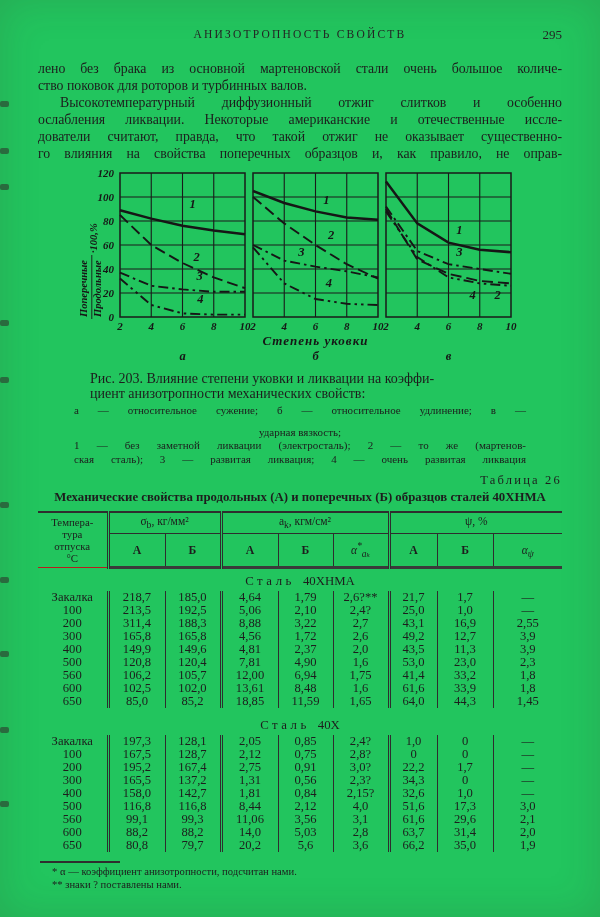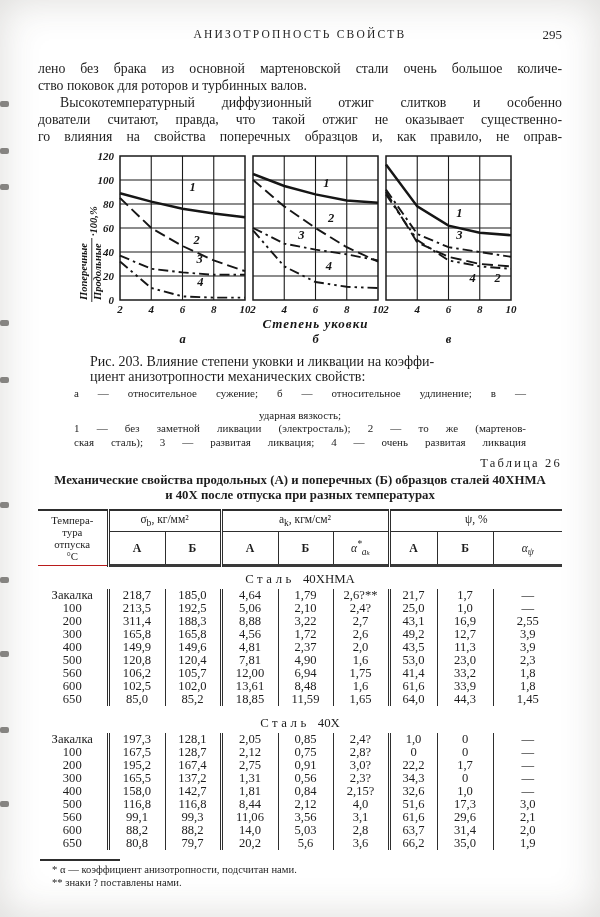--- a/index.html
+++ b/index.html
@@ -1,19 +1,19 @@
 <!DOCTYPE html>
 <html><head>
 <meta charset="utf-8">
 <style>
   html,body{margin:0;padding:0;background:#888;}
   .page{
     position:relative;
     width:600px;height:917px;
-    background:#ffffff;
+    background:#22c55e;
     font-family:"Liberation Serif","DejaVu Serif",serif;
     color:#1d1d1d;
     overflow:hidden;
     box-shadow:inset 0 0 40px rgba(60,55,45,.18);
   }
   .content{position:absolute;left:38px;right:38px;top:28px;}
 
   
   .running-head{position:relative;height:18px;margin-bottom:14px;}
   .rh-title{display:block;text-align:center;font-size:11.5px;letter-spacing:2.2px;color:#242424;}
@@ -94,20 +94,21 @@
 
     <div class="running-head">
       <span class="rh-title">АНИЗОТРОПНОСТЬ СВОЙСТВ</span>
       <span class="rh-page">295</span>
     </div>
 
     <div class="body-text" id="body-text">
         <div class="tline">лено без брака из основной мартеновской стали очень большое количе-</div>
         <div class="tline endline">ство поковок для роторов и турбинных валов.</div>
         <div class="tline indent">Высокотемпературный диффузионный отжиг слитков и особенно</div>
+        <div class="tline">ослабления ликвации. Некоторые американские и отечественные иссле-</div>
         <div class="tline">дователи считают, правда, что такой отжиг не оказывает существенно-</div>
         <div class="tline">го влияния на свойства поперечных образцов и, как правило, не оправ-</div>
       </div>
 
     <div class="figure-wrap">
       <svg id="fig-svg" width="452" height="196" viewBox="0 0 452 196">
           <text x="40" y="153.5" text-anchor="end" class="tick">0</text>
           <text x="40" y="129.5" text-anchor="end" class="tick">20</text>
           <text x="40" y="105.5" text-anchor="end" class="tick">40</text>
           <text x="40" y="81.5" text-anchor="end" class="tick">60</text>
@@ -205,21 +206,20 @@
           <div class="ll">а — относительное сужение;  б — относительное удлинение;  в —</div>
           <div class="lc">ударная вязкость;</div>
           <div class="ll">1 — без заметной ликвации (электросталь);  2 — то же (мартенов-</div>
           <div class="ll">ская сталь);  3 — развитая ликвация;  4 — очень развитая ликвация</div>
         </div>
     </div>
 
     <div class="table-label">Таблица 26</div>
     <div class="table-title" id="table-title">
         <div>Механические свойства продольных (А) и поперечных (Б) образцов сталей 40ХНМА</div>
-        <div>и 40Х после отпуска при разных температурах</div>
       </div>
 
     <table class="props">
       <colgroup>
         <col style="width:70px">
           <col style="width:57px">
           <col style="width:56px">
         <col style="width:57px">
           <col style="width:55px">
           <col style="width:56px">

